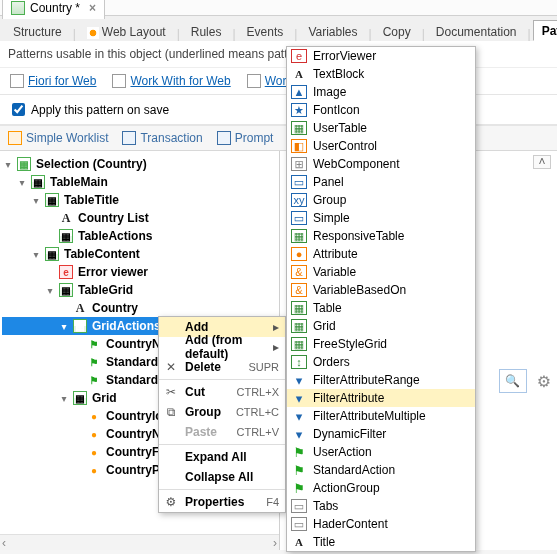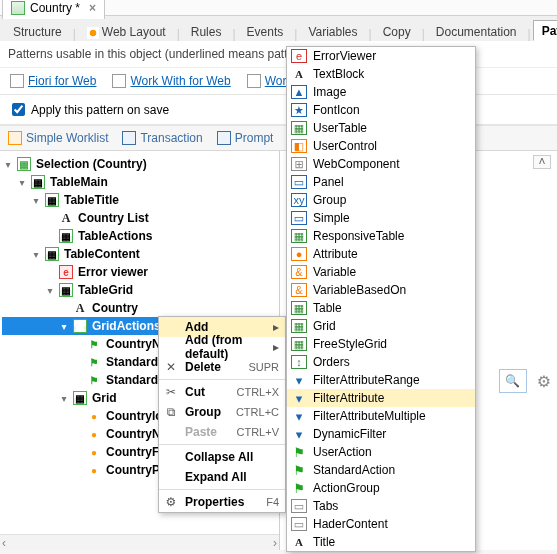--- a/index.html
+++ b/index.html
@@ -291,25 +291,25 @@
       <span class="rk">CTRL+C</span>
     </div>
   <div class="row dis">
       <span class="ricon"></span>
       <span class="rlbl">Paste</span>
       <span class="rk">CTRL+V</span>
     </div>
   <hr>
   <div class="row">
       <span class="ricon"></span>
+      <span class="rlbl">Expand All</span>
+    </div>
+  <div class="row">
+      <span class="ricon"></span>
       <span class="rlbl">Collapse All</span>
-    </div>
-  <div class="row">
-      <span class="ricon"></span>
-      <span class="rlbl">Expand All</span>
     </div>
   <hr>
   <div class="row">
       <span class="ricon">⚙</span>
       <span class="rlbl">Properties</span>
       <span class="rk">F4</span>
     </div>
 </div>
 
 <div class="addmenu" id="addmenu">

